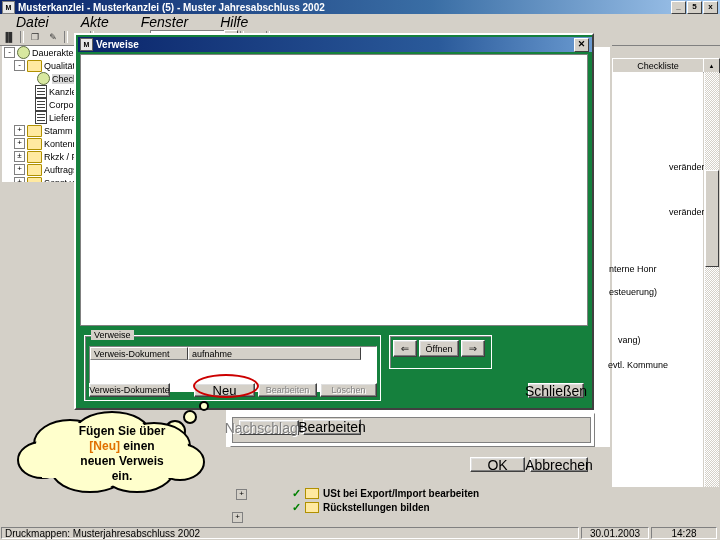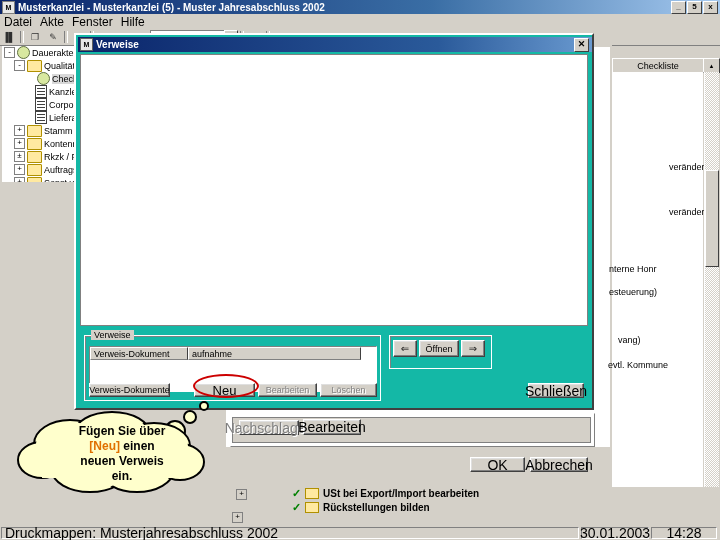--- a/index.html
+++ b/index.html
@@ -31,21 +31,21 @@
     border-top:1px solid #fff;border-left:1px solid #fff;
     border-right:1px solid #404040;border-bottom:1px solid #404040;
     font-size:8px;color:#000;line-height:9px;text-align:center;
   }
 
   .menubar{
     position:absolute;left:0;top:14px;width:720px;height:15px;
     background:#d4d0c8;display:flex;align-items:center;
     border-bottom:1px solid #d4d0c8;
   }
-  .menubar .mi{padding:1px 4px;font-size:12px;color:#000;}
+  .menubar .mi{padding:1px 16px;font-size:14px;color:#000;font-style:italic;}
 
   .toolbar{
     position:absolute;left:0;top:29px;width:720px;height:16px;
     background:#d4d0c8;display:flex;align-items:center;
     border-bottom:1px solid #808080;
   }
   .tb-btn{
     width:16px;height:14px;margin:0 1px;display:flex;
     align-items:center;justify-content:center;font-size:9px;color:#303030;
   }
@@ -170,28 +170,28 @@
     background:#d4d0c8;font-size:8px;line-height:7px;text-align:center;
   }
 
   .statusbar{
     position:absolute;left:0;top:526px;width:720px;height:14px;
     background:#d4d0c8;display:flex;align-items:center;
   }
   .sb-cell{
     height:12px;border-top:1px solid #808080;border-left:1px solid #808080;
     border-right:1px solid #ffffff;border-bottom:1px solid #ffffff;
-    font-size:14px;display:flex;align-items:center;padding-left:3px;
+    font-size:10px;display:flex;align-items:center;padding-left:3px;
     box-sizing:border-box;
   }
 
   
   .dlg{
     position:absolute;left:74px;top:33px;width:520px;height:377px;
-    background:#14b8a6;
+    background:#15803d;
     border-top:2px solid #ffffff;border-left:2px solid #ffffff;
     border-right:2px solid #404040;border-bottom:2px solid #404040;
     box-sizing:border-box;
   }
   .dlg-title{
     position:absolute;left:2px;top:2px;width:514px;height:15px;
     background:linear-gradient(to right,#0a246a,#2a5a9a 70%,#6a9ad0);
     color:#fff;font-size:10px;font-weight:bold;
     display:flex;align-items:center;
   }

